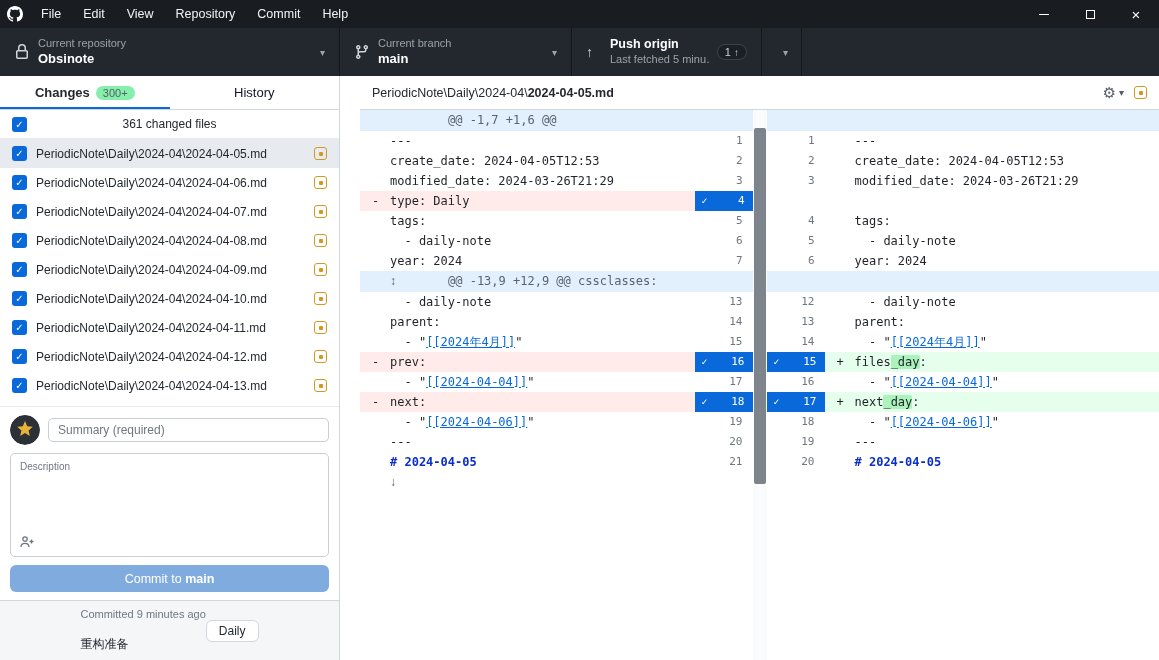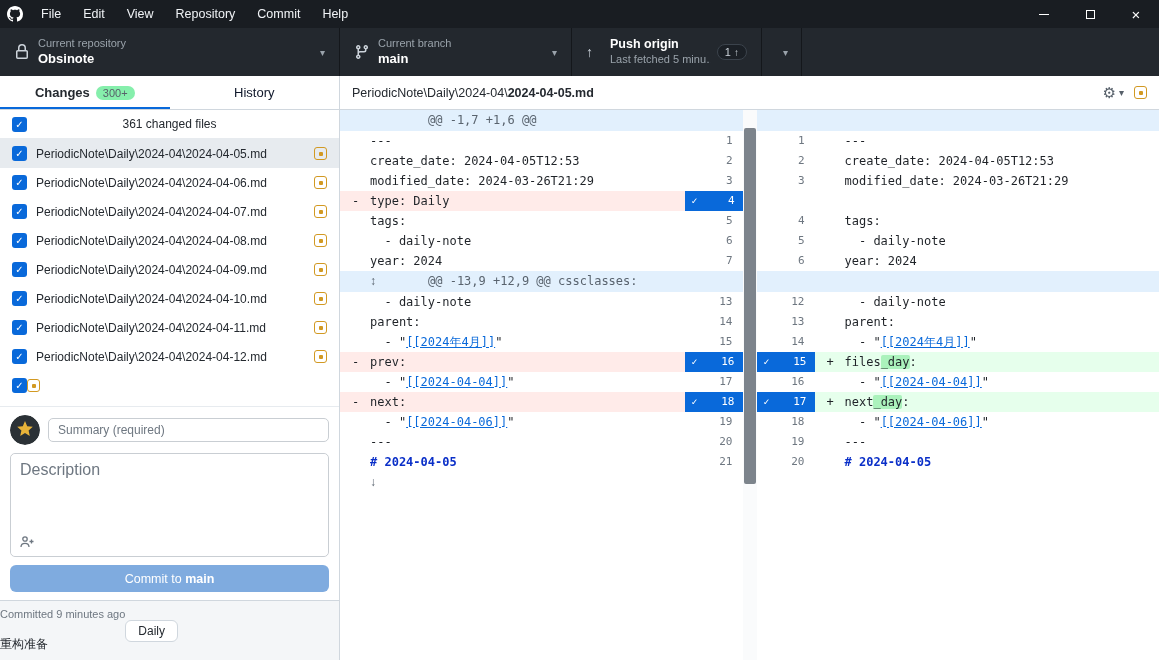--- a/index.html
+++ b/index.html
@@ -30,21 +30,21 @@
   .tb-text { flex:1; min-width:0; line-height:1.25; }
   .tb-label { display:block; font-size:11px; color:#9aa3ab; }
   .tb-value { display:block; font-size:13px; font-weight:600; color:#fff; white-space:nowrap; overflow:hidden; text-overflow:ellipsis; }
   .tb-sub { display:block; font-size:11px; color:#9aa3ab; white-space:nowrap; overflow:hidden; }
   .tb-chevron { color:#9aa3ab; font-size:10px; margin-left:8px; }
   .push-badge { background:#1b2026; border:1px solid #3b434c; color:#cdd4db; font-size:11px; border-radius:10px; padding:1px 7px; margin-left:6px; white-space:nowrap; }
   .push-badge .arr { font-size:10px; }
   .toolbar-filler { flex:1; }
 
   
-  .content { flex:1; display:flex; min-height:0; }
+  .content { flex:1; display:flex; min-height:0;gap:20px; }
 
   
   .sidebar { width:340px; flex:none; display:flex; flex-direction:column; border-right:1px solid #d0d7de; background:#fff; min-height:0; }
   .tabs { height:34px; display:flex; border-bottom:1px solid #d0d7de; flex:none; }
   .tab { flex:1; display:flex; align-items:center; justify-content:center; gap:6px; font-size:13px; color:#0f172a; cursor:default; }
   .tab.active { color:#24292f; font-weight:600; box-shadow:inset 0 -2px 0 #0969da; }
   .tab-badge { background:#86efac; color:#57606a; font-size:11px; font-weight:400; border-radius:10px; padding:1px 7px; }
 
   .files-header { height:29px; position:relative; display:flex; align-items:center; justify-content:center; border-bottom:1px solid #e7ebef; font-size:12px; color:#24292f; flex:none; }
   .files-header .cb { position:absolute; left:12px; }
@@ -57,26 +57,26 @@
   .file-row .fname { margin-left:9px; flex:1; white-space:nowrap; overflow:hidden; text-overflow:ellipsis; }
   .mod-icon { width:13px; height:13px; border:1px solid #d29922; border-radius:3px; position:relative; flex:none; display:inline-block; }
   .mod-icon::after { content:""; position:absolute; left:3.5px; top:3.5px; width:4px; height:4px; border-radius:1px; background:#d29922; }
 
   .commit-box { flex:none; border-top:1px solid #e7ebef; padding:8px 10px 8px 10px; background:#fff; }
   .commit-row1 { display:flex; align-items:center; gap:8px; }
   .avatar { width:30px; height:30px; border-radius:50%; overflow:hidden; flex:none; }
   .summary-input { flex:1; height:24px; border:1px solid #c9ced3; border-radius:5px; padding:0 9px; font-size:12px; font-family:"Liberation Sans",sans-serif; color:#24292f; outline:none; }
   .summary-input::placeholder, .desc-input::placeholder { color:#6e7781; }
   .desc-wrap { position:relative; margin-top:8px; height:104px; border:1px solid #c9ced3; border-radius:5px; }
-  .desc-input { width:100%; height:100%; border:none; resize:none; border-radius:5px; padding:7px 9px 24px 9px; font-size:16px; font-family:"Liberation Sans",sans-serif; color:#24292f; outline:none; }
+  .desc-input { width:100%; height:100%; border:none; resize:none; border-radius:5px; padding:7px 9px 24px 9px; font-size:10px; font-family:"Liberation Sans",sans-serif; color:#24292f; outline:none; }
   .coauthor-btn { position:absolute; left:7px; bottom:5px; width:18px; height:18px; display:flex; align-items:center; justify-content:center; }
   .commit-btn { margin-top:8px; width:100%; height:27px; background:#7fabdf; color:#fff; font-size:12.5px; border:none; border-radius:6px; font-family:"Liberation Sans",sans-serif; }
   .commit-btn strong { font-weight:700; }
 
-  .sidebar-footer { flex:none; background:#f4f6f8; border-top:1px solid #d0d7de; padding:7px 0; display:flex; align-items:center; justify-content:flex-start; }
+  .sidebar-footer { flex:none; background:#f4f6f8; border-top:1px solid #d0d7de; padding:7px 0; display:flex; align-items:center; justify-content:center; }
   .foot-committed { font-size:11px; color:#6e7781; }
   .foot-msg { font-size:12px; color:#24292f; margin-top:16px; }
   .undo-btn { background:#fff; border:1px solid #d0d7de; border-radius:6px; padding:3px 12px; font-size:12px; color:#24292f; font-family:"Liberation Sans",sans-serif; }
 
   
   .diff-pane { flex:1; display:flex; flex-direction:column; min-width:0; background:#fff; }
   .diff-header { height:34px; flex:none; border-bottom:1px solid #d0d7de; display:flex; align-items:center; padding:0 12px; }
   .diff-path { font-size:12.5px; color:#24292f; flex:1; white-space:nowrap; overflow:hidden; }
   .diff-path strong { font-weight:700; }
   .hdr-actions { display:flex; align-items:center; gap:10px; }
@@ -231,20 +231,21 @@
             <span class="fname">PeriodicNote\Daily\2024-04\2024-04-11.md</span>
             <span class="mod-icon"></span>
           </div>
           <div class="file-row">
             <span class="cb">✓</span>
             <span class="fname">PeriodicNote\Daily\2024-04\2024-04-12.md</span>
             <span class="mod-icon"></span>
           </div>
           <div class="file-row">
             <span class="cb">✓</span>
+            <span class="fname">PeriodicNote\Daily\2024-04\2024-04-13.md</span>
             <span class="mod-icon"></span>
           </div>
           <div class="file-row">
             <span class="cb">✓</span>
             <span class="fname">PeriodicNote\Daily\2024-04\2024-04-14.md</span>
             <span class="mod-icon"></span>
           </div>
         </div>
 
       <div class="commit-box">

